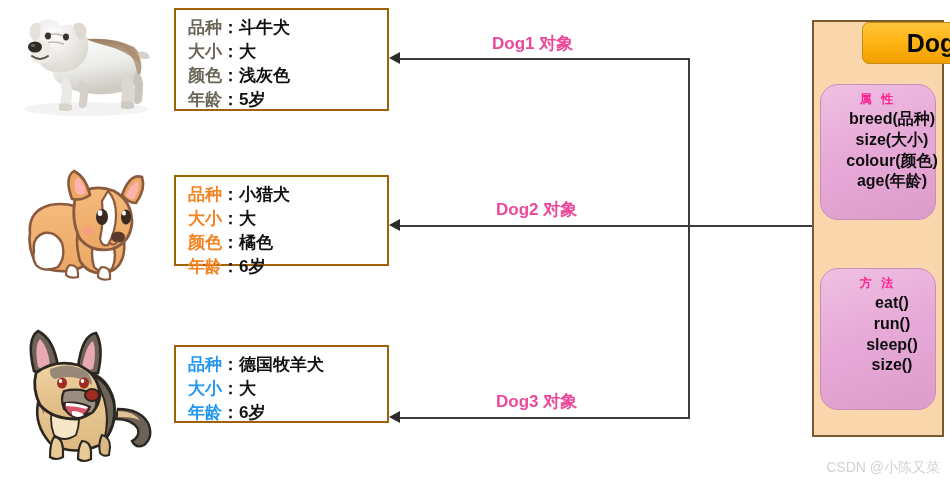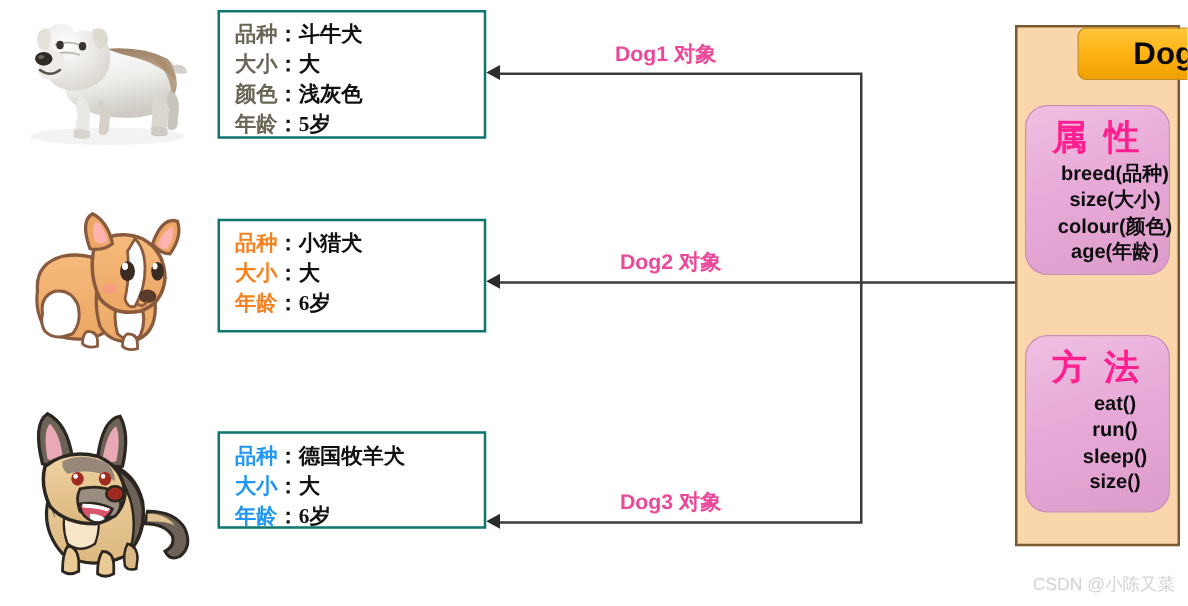--- a/index.html
+++ b/index.html
@@ -15,24 +15,23 @@
     font-family: "Liberation Sans", "DejaVu Sans", sans-serif;
   }
 
   
   .dog-art { position: absolute; }
 
   
   .attr-box {
     position: absolute;
     background: #ffffff;
-    border: 2px solid #0f766e;
+    border: 2px solid #a16207;
     box-sizing: border-box;
     padding: 6px 0 0 12px;
-    font-family: Liberation Serif, serif;
   }
   .attr-line {
     font-size: 17px;
     font-weight: bold;
     line-height: 1.42;
     white-space: nowrap;
     color: #111111;
   }
   .attr-key { font-weight: bold; }
   .attr-sep { color: #111111; font-weight: bold; }
@@ -102,21 +101,21 @@
     border: 1px solid #c98cbb;
     box-sizing: border-box;
     display: flex;
     flex-direction: column;
     align-items: center;
     padding-top: 6px;
   }
   #attributes-card { top: 84px; height: 136px; }
   #methods-card    { top: 268px; height: 142px; text-align: right; }
   .section-head {
-    font-size: 28px;
+    font-size: 12px;
     font-weight: bold;
     color: #ff1f8f;
     letter-spacing: 3px;
     margin-bottom: 1px;
   }
   .section-item {
     font-size: 16px;
     font-weight: bold;
     color: #0d0d0d;
     line-height: 1.3;
@@ -286,20 +285,23 @@
 </div>
 
 <div class="attr-box" style="left:174px; top:175px; width:215px; height:91px;">
   <div class="attr-line">
     <span class="attr-key" style="color:#f58220">品种</span><span class="attr-sep">：</span><span class="attr-val">小猎犬</span>
   </div>
   <div class="attr-line">
     <span class="attr-key" style="color:#f58220">大小</span><span class="attr-sep">：</span><span class="attr-val">大</span>
   </div>
   <div class="attr-line">
+    <span class="attr-key" style="color:#f58220">颜色</span><span class="attr-sep">：</span><span class="attr-val">橘色</span>
+  </div>
+  <div class="attr-line">
     <span class="attr-key" style="color:#f58220">年龄</span><span class="attr-sep">：</span><span class="attr-val">6岁</span>
   </div>
 </div>
 
 <div class="attr-box" style="left:174px; top:345px; width:215px; height:78px;">
   <div class="attr-line">
     <span class="attr-key" style="color:#2196f3">品种</span><span class="attr-sep">：</span><span class="attr-val">德国牧羊犬</span>
   </div>
   <div class="attr-line">
     <span class="attr-key" style="color:#2196f3">大小</span><span class="attr-sep">：</span><span class="attr-val">大</span>

